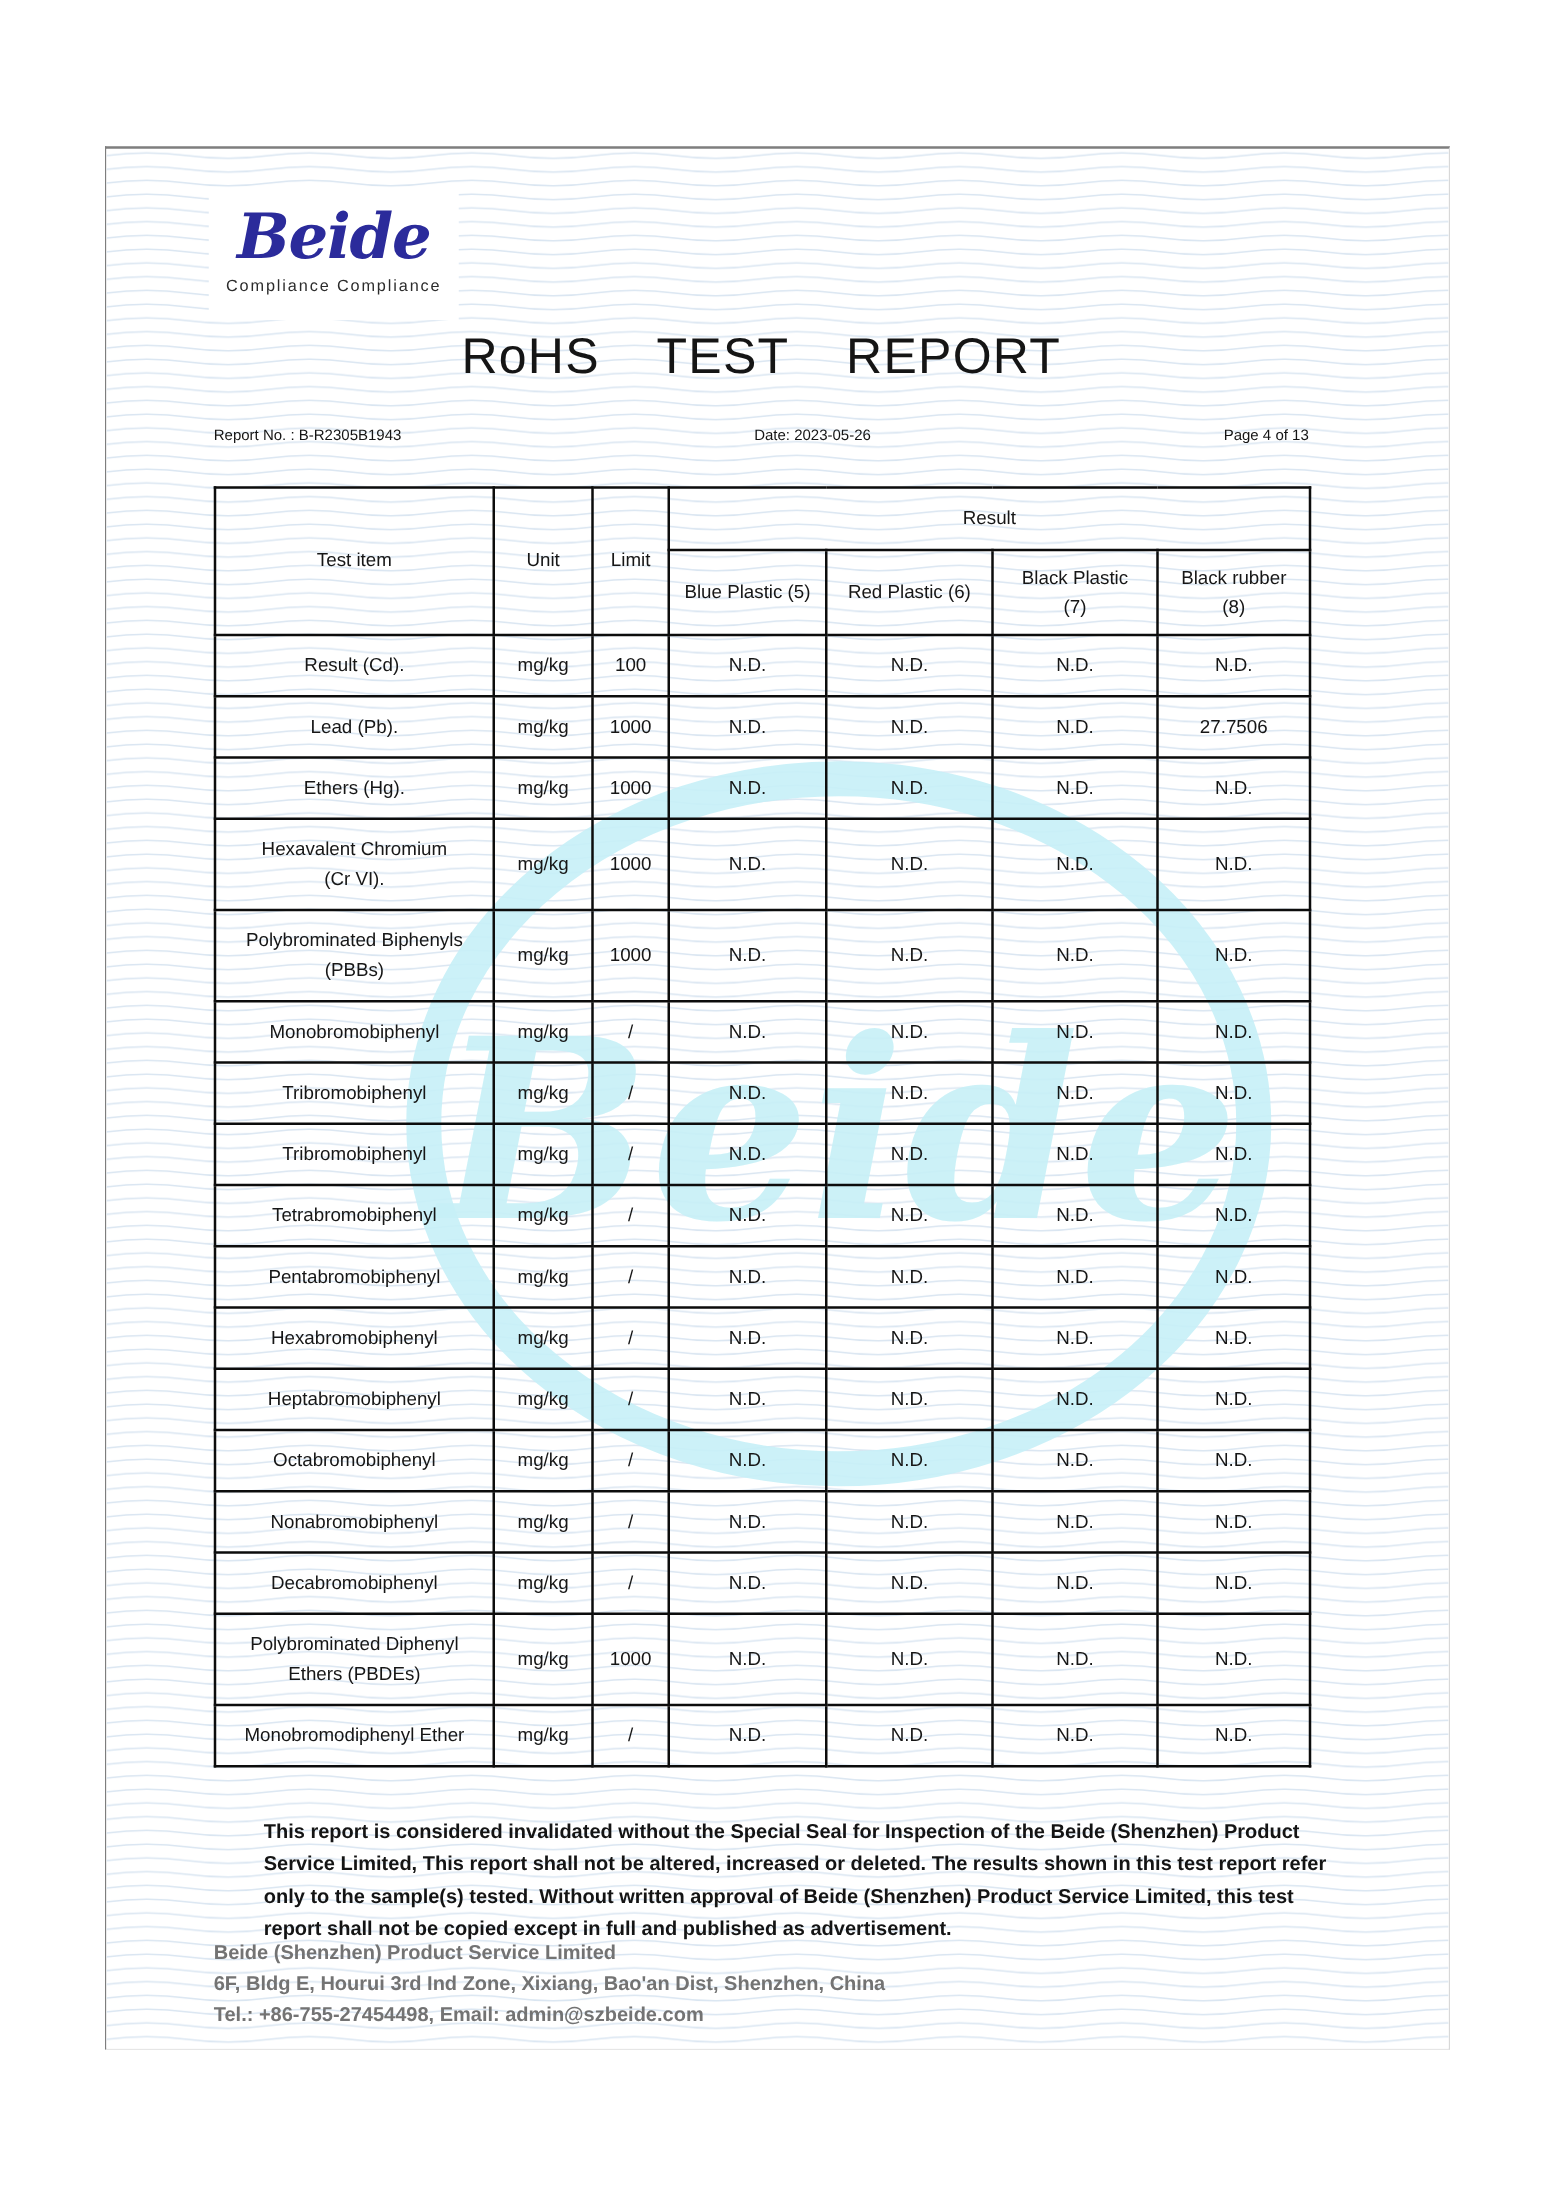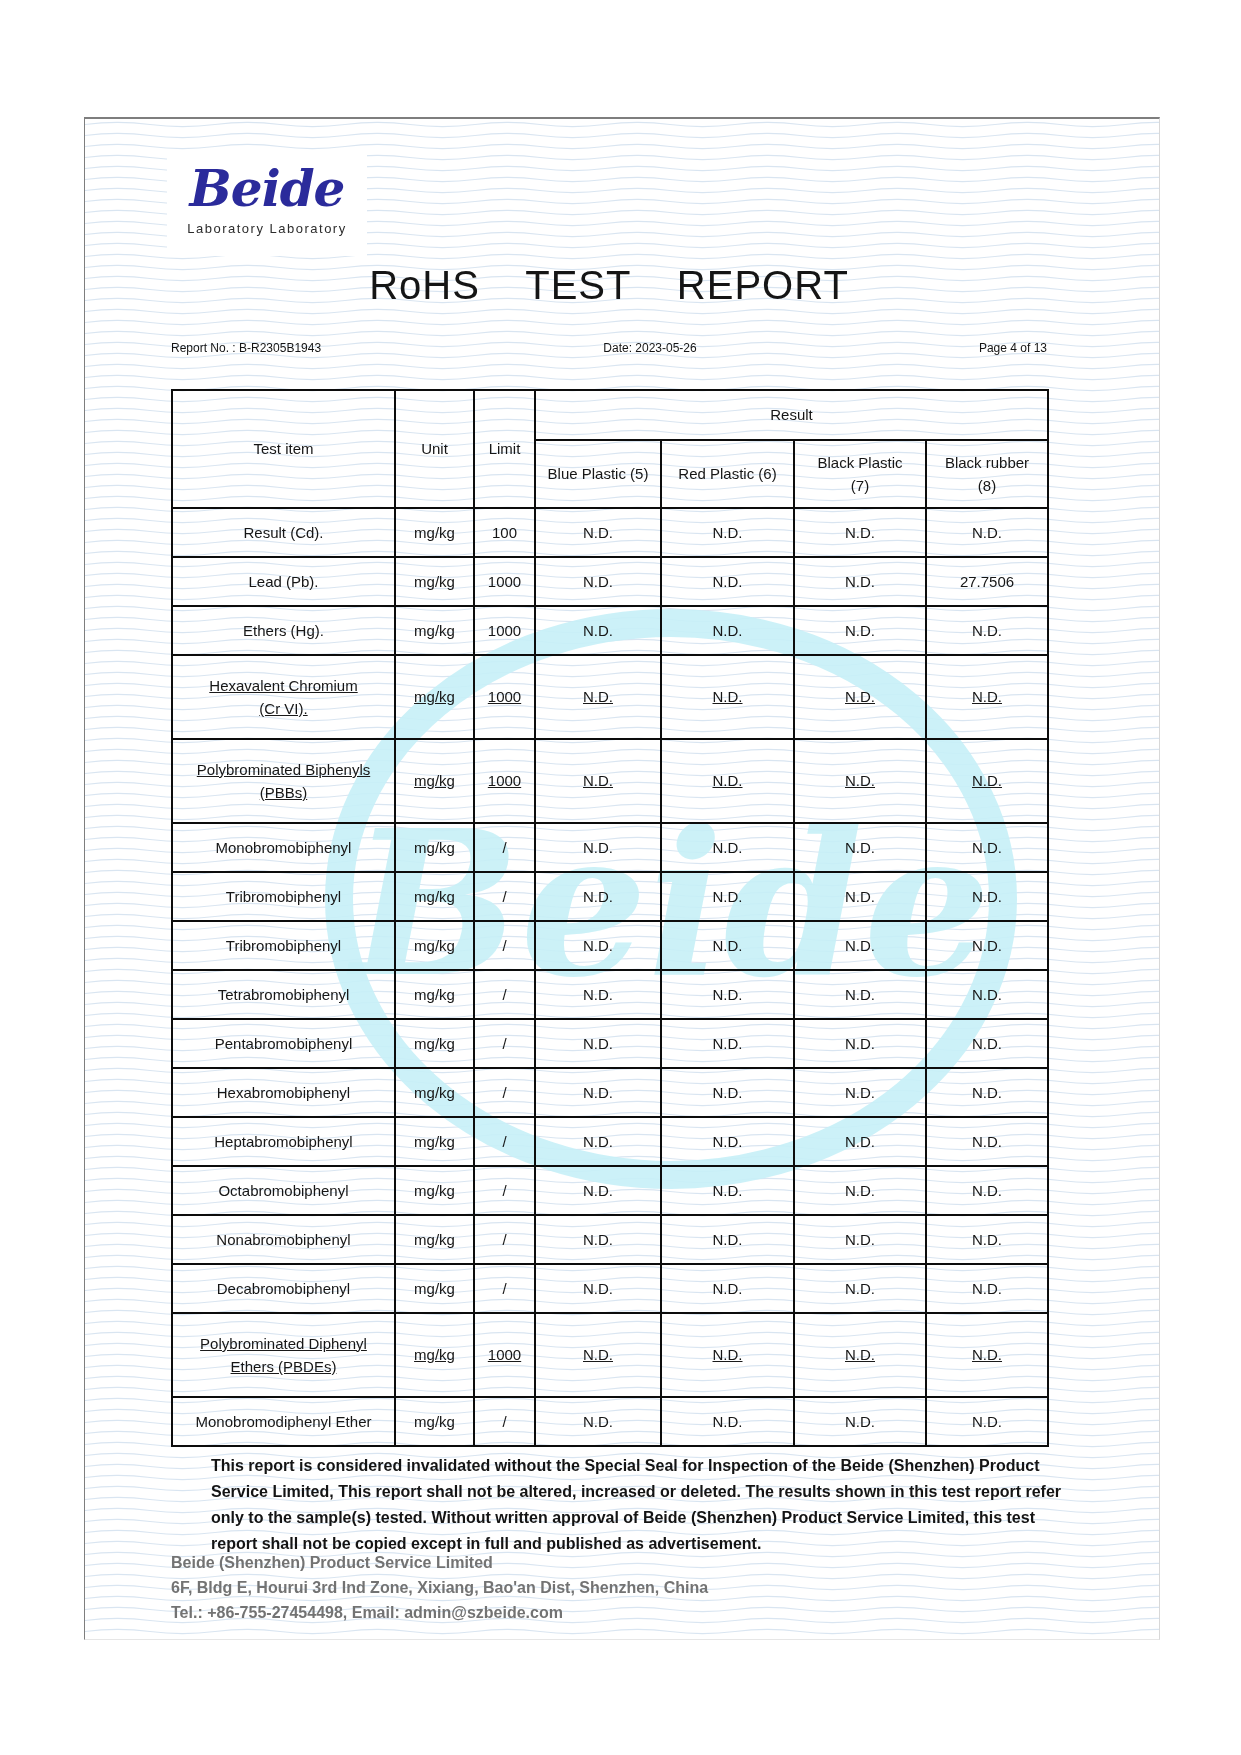--- a/index.html
+++ b/index.html
@@ -41,21 +41,21 @@
   .results-table{
     position:absolute;left:0;top:270px;width:876px;
     border-collapse:collapse;table-layout:fixed;background:transparent;
   }
   .results-table th,.results-table td{
     border:2px solid #0c0c0c;text-align:center;vertical-align:middle;
     font-size:15px;font-weight:normal;padding:2px 4px;line-height:1.55;
     color:#161616;background:transparent;
   }
   .results-table tr{height:49px;}
-  .results-table tr.tall{height:84px;text-decoration:underline;}
+  .results-table tr.tall{height:73px;}
   .results-table tr.hdr1{height:50px;}
   .results-table tr.hdr2{height:68px;}
   .disclaimer{
     position:absolute;left:0;top:1318px;width:900px;
     font-size:16px;font-weight:bold;line-height:1.62;color:#141414;margin-left:40px;
   }
   .company{
     position:absolute;left:0;top:1432px;width:900px;
     font-size:16px;font-weight:bold;line-height:1.55;color:#737373;
   }
@@ -75,21 +75,21 @@
     <rect width="1074" height="1520" fill="url(#wv)"></rect>
   </svg>
 
   <svg class="watermark" width="760" height="640" viewBox="0 0 760 640" aria-hidden="true">
     <ellipse cx="380" cy="320" rx="332" ry="276" fill="none" stroke="#c7f0f7" stroke-width="28" opacity="0.9"></ellipse>
     <text x="380" y="395" text-anchor="middle" font-family="DejaVu Serif, serif" font-style="italic" font-weight="bold" font-size="200" fill="#c7f0f7" opacity="0.9">Beide</text>
   </svg>
 
   <div class="logo">
     <div class="logo-brand">Beide</div>
-    <div class="logo-sub">Laboratory  Laboratory</div>
+    <div class="logo-sub">Compliance  Compliance</div>
   </div>
 
   <div class="content">
 
     <div class="doc-title">RoHS TEST REPORT</div>
 
     <div class="meta-row">
       <span>Report No. : B-R2305B1943</span>
       <span>Date: 2023-05-26</span>
       <span>Page 4 of 13</span>

